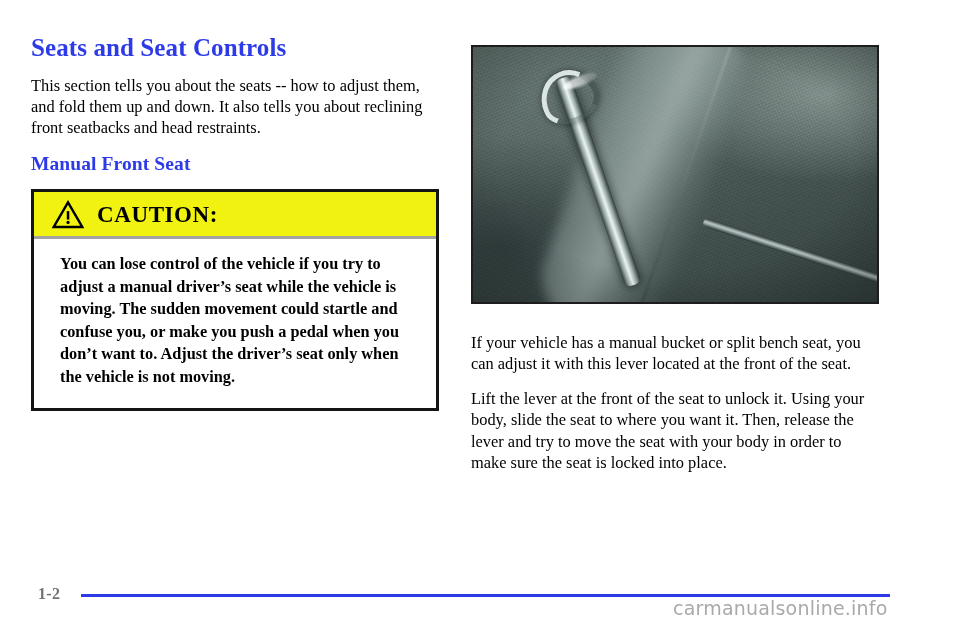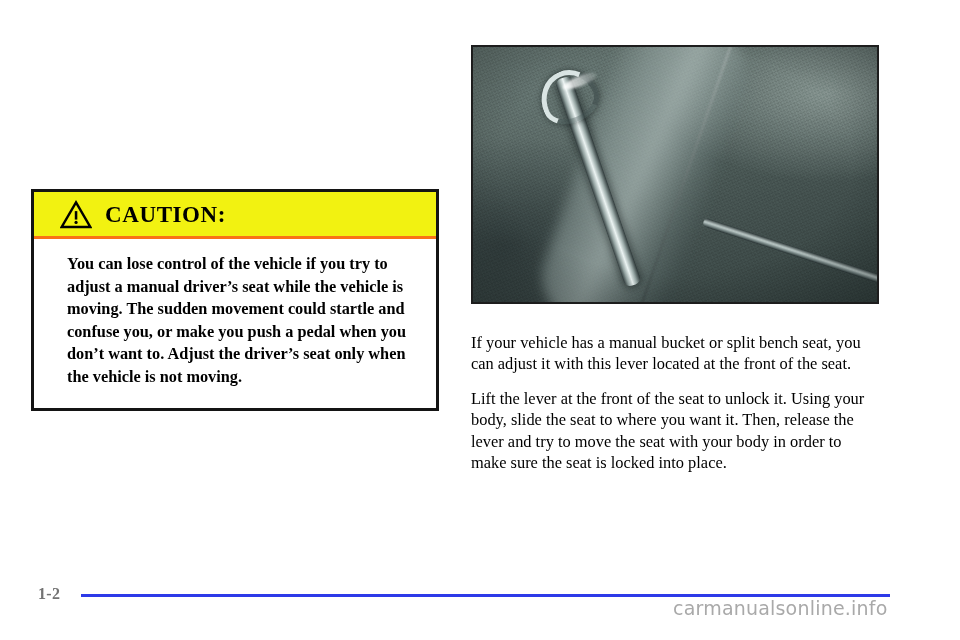--- a/index.html
+++ b/index.html
@@ -70,43 +70,43 @@
     position: absolute;
     left: 31px;
     top: 189px;
     width: 408px;
     border: 3px solid #141414;
     background: #ffffff;
     box-sizing: border-box;
   }
   .caution-head {
     background: #f2f211;
-    border-bottom: 3px solid #f97316;
+    border-bottom: 3px solid #a3a3a3;
     height: 47px;
     display: flex;
     align-items: center;
-    padding: 0 0 0 26px;
+    padding: 0 0 0 18px;
     box-sizing: border-box;
   }
   .warn-triangle {
     width: 32px;
     height: 29px;
     flex: 0 0 auto;
     display: block;
     margin-right: 13px;
   }
   .caution-word {
     font-size: 23px;
     font-weight: bold;
     letter-spacing: .6px;
     color: #000;
     line-height: 1;
   }
   .caution-body {
-    padding: 14px 16px 19px 33px;
+    padding: 14px 16px 19px 26px;
   }
   .caution-text {
     font-size: 16.3px;
     font-weight: bold;
     line-height: 22.6px;
     margin: 0;
   }
 
   
   .photo-frame {
@@ -268,20 +268,27 @@
     color: #a9a9a9;
     letter-spacing: .2px;
     white-space: nowrap;
   }
 </style>
 </head>
 <body>
 
 <div class="page">
 
+  <div class="col-left">
+    <h1 class="h1">Seats and Seat Controls</h1>
+
+    <p class="body-p">This section tells you about the seats -- how to adjust them, and fold them up and down. It also tells you about reclining front seatbacks and head restraints.</p>
+
+    <h2 class="h2">Manual Front Seat</h2>
+  </div>
 
   <div class="caution-box">
     <div class="caution-head">
       <svg class="warn-triangle" viewBox="0 0 34 30">
         <path d="M17 2.2 L32.2 28.2 L1.8 28.2 Z" fill="none" stroke="#000000" stroke-width="2.6" stroke-linejoin="miter"></path>
         <rect x="15.7" y="11.4" width="2.7" height="9" fill="#000000"></rect>
         <circle cx="17.05" cy="23.4" r="1.7" fill="#000000"></circle>
       </svg>
       <span class="caution-word">CAUTION:</span>
     </div>

